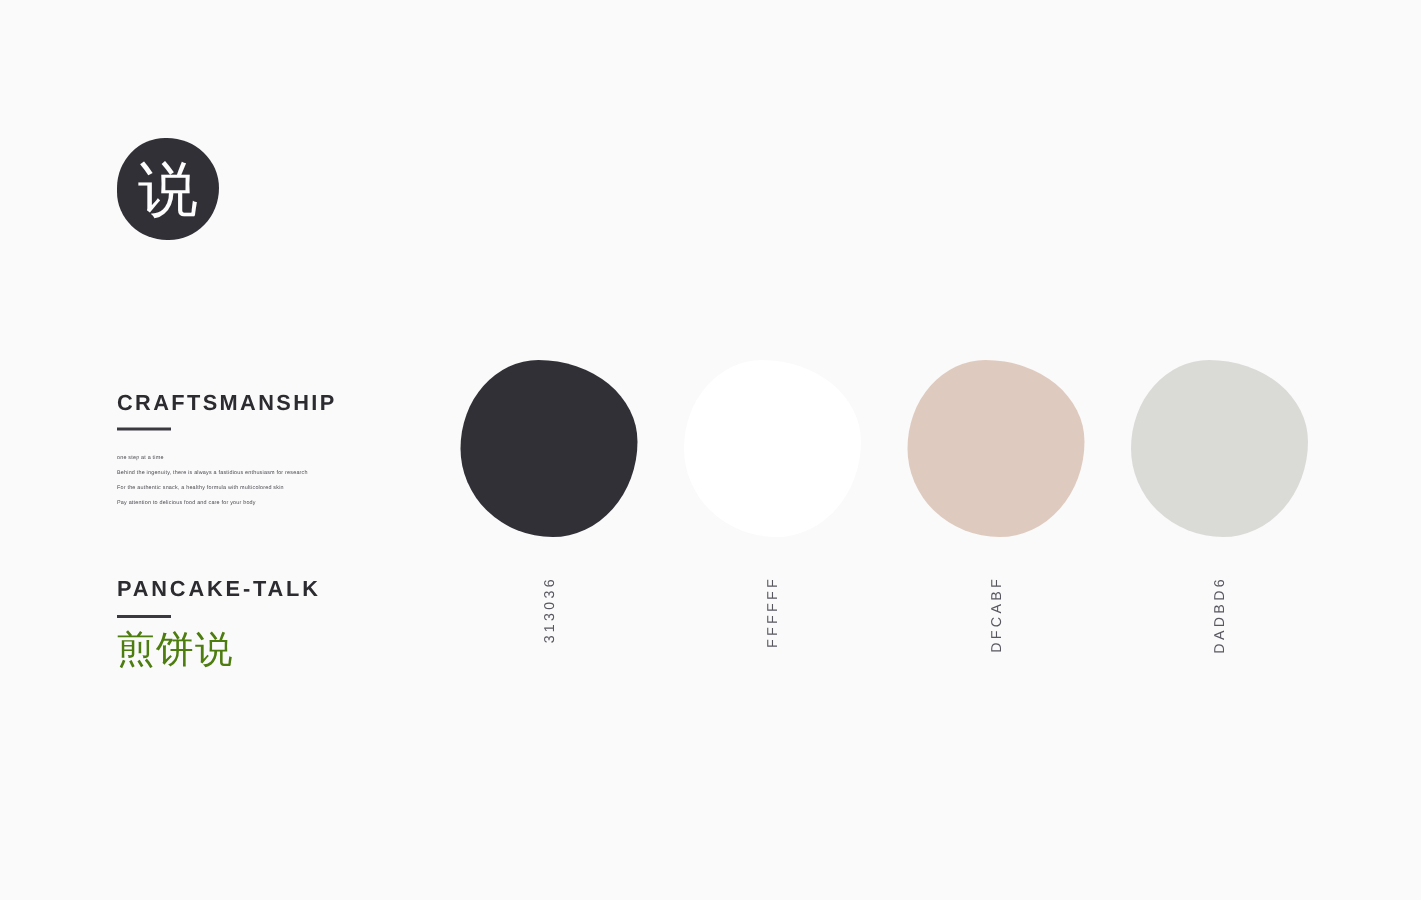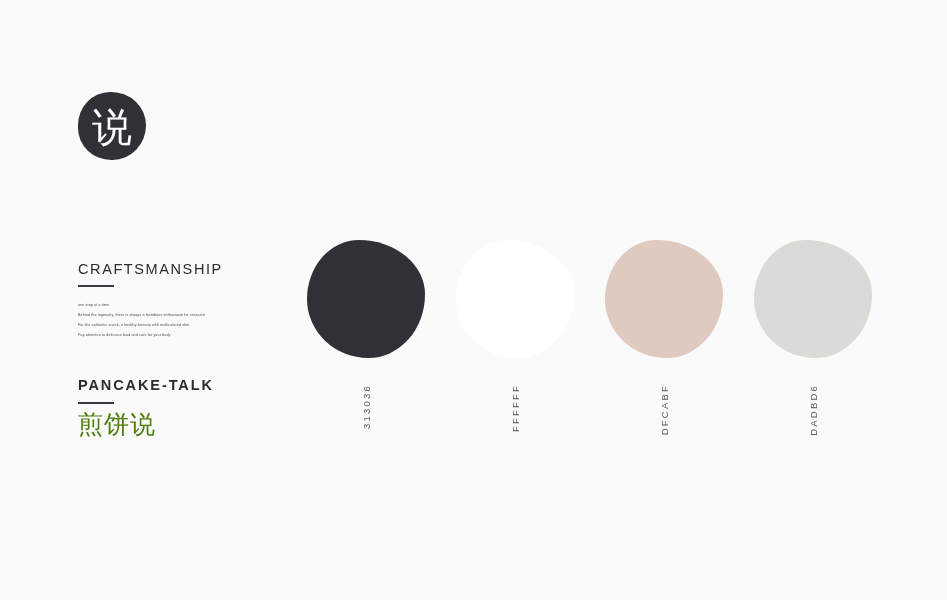--- a/index.html
+++ b/index.html
@@ -47,21 +47,21 @@
 
   
   .left-col {
     position: absolute;
     left: 78px;
     top: 262px;
     width: 210px;
   }
   .section-title {
     font-size: 14.5px;
-    font-weight: 400;
+    font-weight: 700;
     letter-spacing: 1.6px;
     color: #2c2b30;
     margin: 0;
     line-height: 1.1;
     font-family: "Liberation Sans", sans-serif;
   }
   .rule {
     width: 36px;
     height: 1.6px;
     background: #3a3940;
@@ -78,21 +78,21 @@
     color: #4a4950;
     letter-spacing: 0.14px;
     white-space: nowrap;
     font-family: "Liberation Sans", sans-serif;
   }
 
   
   .brand-block {
     position: absolute;
     left: 78px;
-    top: 378px;
+    top: 386px;
     width: 220px;
   }
   .brand-latin {
     font-size: 14.5px;
     font-weight: 700;
     letter-spacing: 1.9px;
     color: #2c2b30;
     margin: 0;
     line-height: 1.1;
   }

